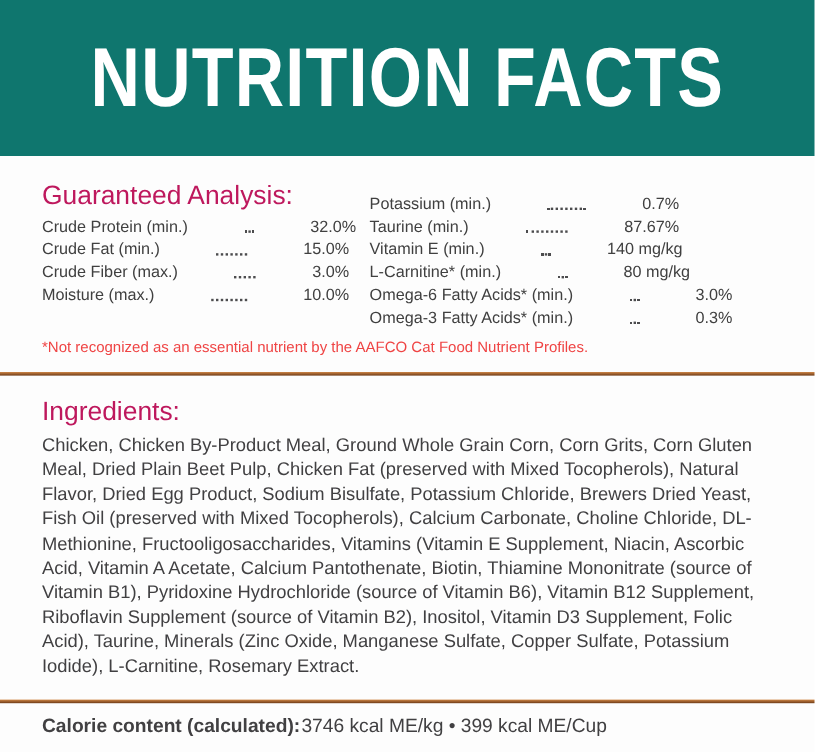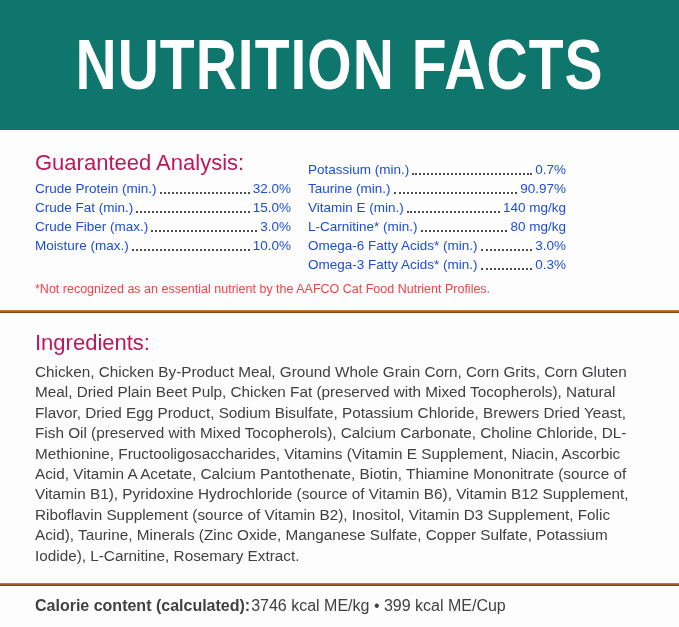--- a/index.html
+++ b/index.html
@@ -20,21 +20,21 @@
   .sec-ga { padding-top:17px; padding-bottom:13px; }
   .ga-heading, .ing-heading {
     color:#be185d; font-size:22px; line-height:30px; font-weight:500; margin:0;
   }
   .ga-cols { display:flex; margin-top:1px; }
   .ga-left { width:256px; }
   .ga-right { width:258px; margin-left:17px; padding-top:12px; }
   .ga-heading { margin-bottom:1px; }
   .ga-row {
     display:flex; font-size:13.5px; line-height:19px;
-    white-space:nowrap; color:#1d4ed8;
+    white-space:nowrap; color:#404040;gap:44px;
   }
   .ga-row .dots {
     flex:1 1 auto; border-bottom:2px dotted #4c4c4e; margin:0 3px 4px 3px; min-width:8px;
   }
   .footnote { font-size:12.5px; line-height:16px; margin-top:7px; color:#ef4444; }
   .divider { height:3px; background:linear-gradient(#cf8747, #6e3a16); }
   .sec-ing { padding-top:15px; padding-bottom:5px; }
   .ing-text { font-size:15.3px; line-height:20.4px; margin:4px 0 12px 0; color:#414042; }
   .sec-cal { padding-top:10px; font-size:16px; line-height:20px; }
   .cal-label { font-weight:bold; margin-right:1px; }
@@ -78,21 +78,21 @@
 
       <div class="ga-right">
         <div class="ga-row">
           <span>Potassium (min.)</span>
           <span class="dots"></span>
           <span>0.7%</span>
         </div>
         <div class="ga-row">
           <span>Taurine (min.)</span>
           <span class="dots"></span>
-          <span>90.97%</span>
+          <span>87.67%</span>
         </div>
         <div class="ga-row">
           <span>Vitamin E (min.)</span>
           <span class="dots"></span>
           <span>140 mg/kg</span>
         </div>
         <div class="ga-row">
           <span>L-Carnitine* (min.)</span>
           <span class="dots"></span>
           <span>80 mg/kg</span>

